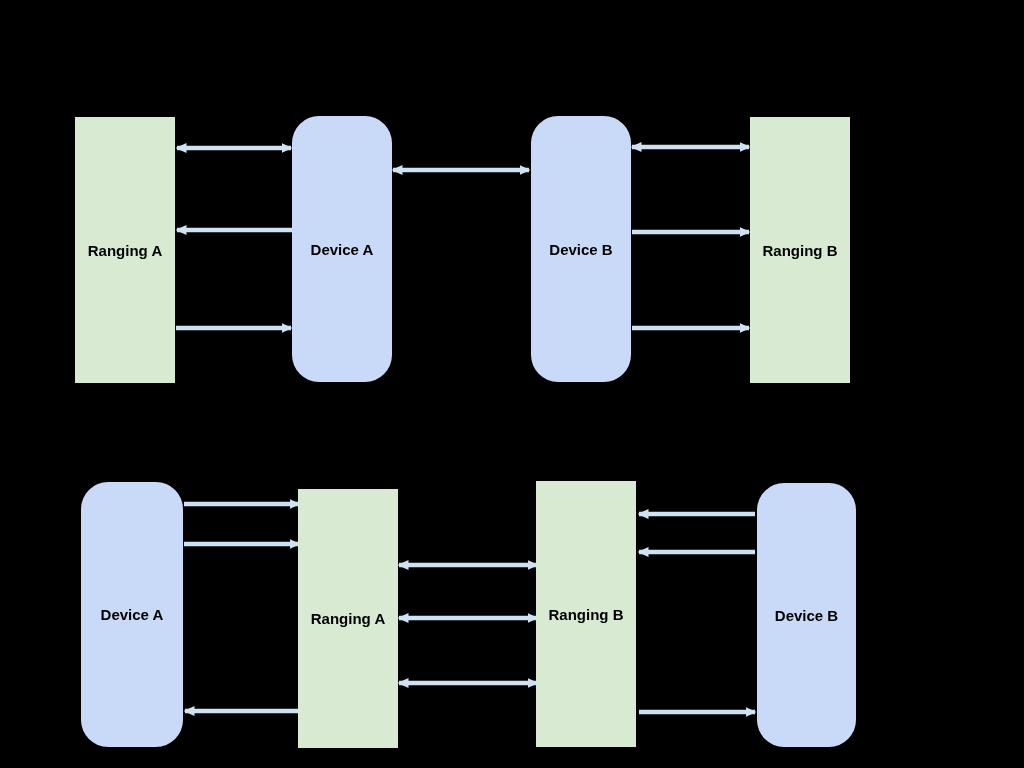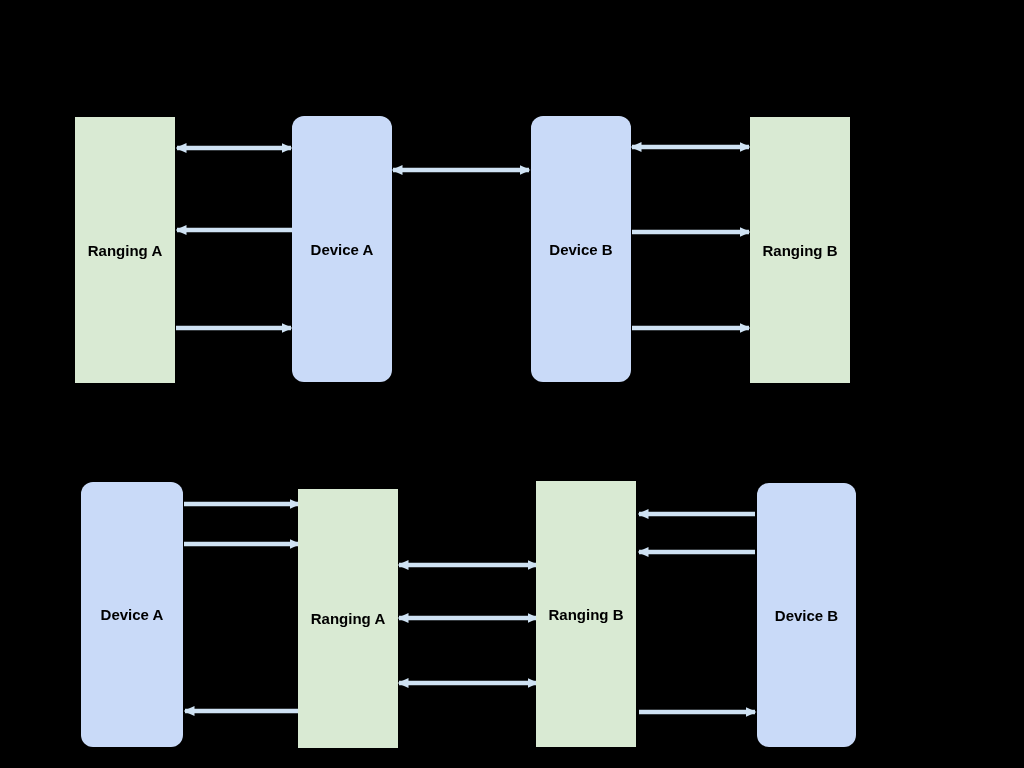--- a/index.html
+++ b/index.html
@@ -33,21 +33,21 @@
     font-size: 15px;
     color: #000000;
     text-align: center;
   }
   .box.ranging {
     background: #d9ead3;
     border-radius: 0;
   }
   .box.device {
     background: #c9daf8;
-    border-radius: 12px;
+    border-radius: 27px;
   }
 </style>
 </head>
 <body>
 
 <div class="canvas">
 
   <svg id="arrow-layer" viewBox="0 0 1024 768" xmlns="http://www.w3.org/2000/svg">
     <defs>
       <marker id="ah" viewBox="0 0 11 10" markerWidth="11" markerHeight="10" markerUnits="userSpaceOnUse" refX="9.5" refY="5" orient="auto-start-reverse">

